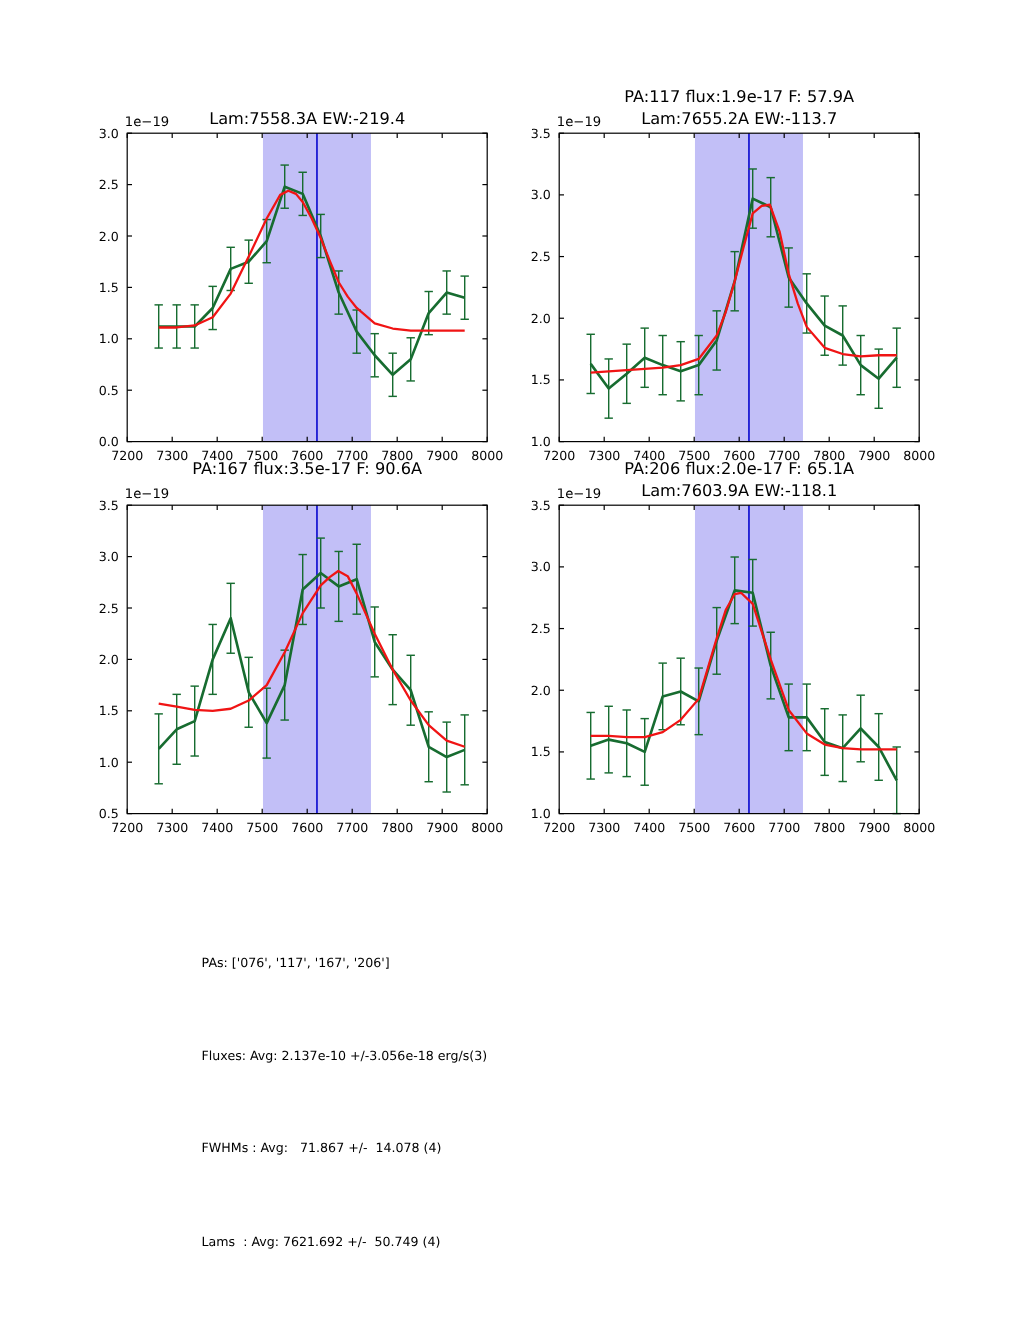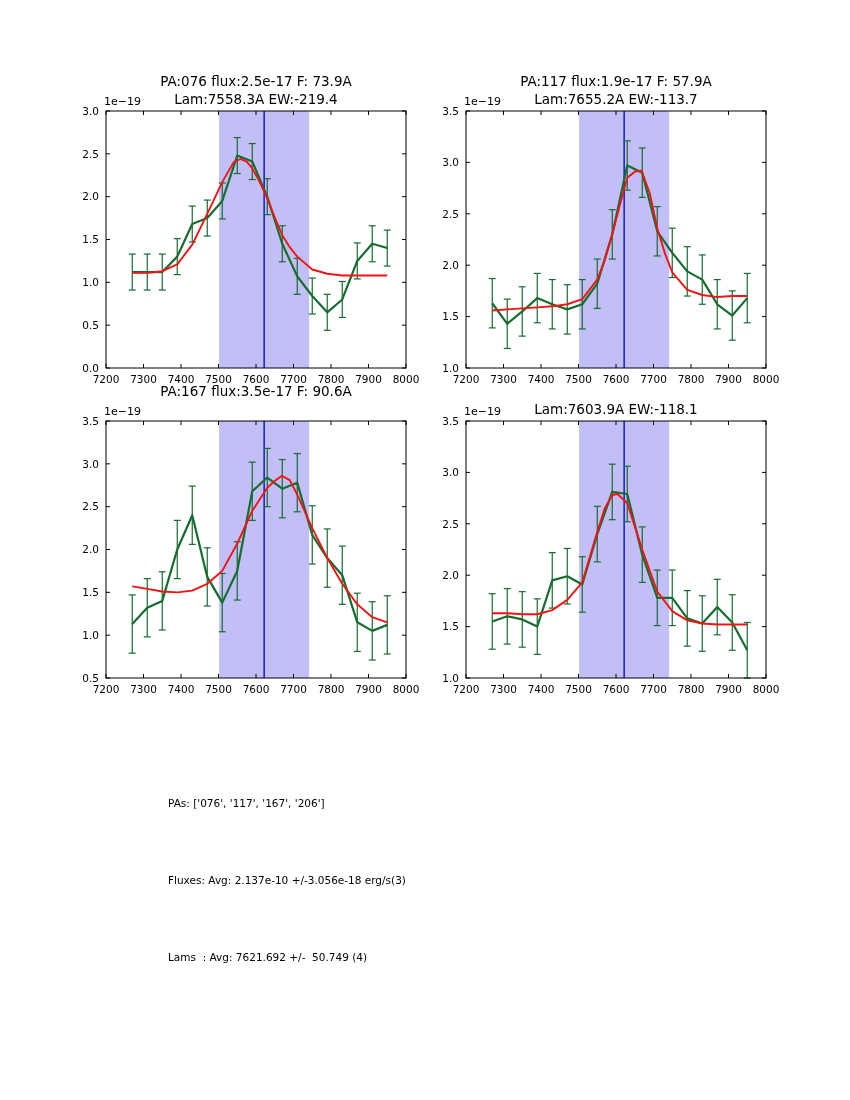--- a/index.html
+++ b/index.html
@@ -19,21 +19,20 @@
   svg.plot text{font-family:"DejaVu Sans",sans-serif;font-size:10.5px;fill:#000;}
   .summary{position:absolute;left:168px;top:739px;font-size:10.5px;line-height:25.8px;
            white-space:pre;}
 </style>
 </head>
 <body>
 
 <div class="figure">
 
   <div class="subplot pos0">
-    <div class="title-line t1">PA:076 flux:2.5e-17 F: 73.9A</div>
     <div class="title-line t2">Lam:7558.3A EW:-219.4</div>
     <div class="offset-label">1e−19</div>
     <svg class="plot" width="300" height="257">
         <rect x="113.13749999999993" y="0" width="90" height="257" fill="#c2bff7"></rect>
         <line x1="158.13749999999993" x2="158.13749999999993" y1="0" y2="257" stroke="#0000cd" stroke-width="1.3"></line>
         <line x1="26.25" x2="26.25" y1="179.04333333333332" y2="143.06333333333333" stroke="#176c30" stroke-width="1.2"></line>
         <line x1="22.75" x2="29.75" y1="179.04333333333332" y2="179.04333333333332" stroke="#176c30" stroke-width="1.2"></line>
         <line x1="22.75" x2="29.75" y1="143.06333333333333" y2="143.06333333333333" stroke="#176c30" stroke-width="1.2"></line>
         <line x1="41.25" x2="41.25" y1="179.04333333333332" y2="143.06333333333333" stroke="#176c30" stroke-width="1.2"></line>
         <line x1="37.75" x2="44.75" y1="179.04333333333332" y2="179.04333333333332" stroke="#176c30" stroke-width="1.2"></line>
@@ -360,20 +359,21 @@
         <line x1="0" x2="4" y1="42.833333333333314" y2="42.833333333333314" stroke="#000000"></line>
         <line x1="296" x2="300" y1="42.833333333333314" y2="42.833333333333314" stroke="#000000"></line>
         <text x="-7" y="46.63333333333331" text-anchor="end">3.0</text>
         <line x1="0" x2="4" y1="0" y2="0" stroke="#000000"></line>
         <line x1="296" x2="300" y1="0" y2="0" stroke="#000000"></line>
         <text x="-7" y="3.8" text-anchor="end">3.5</text>
       </svg>
   </div>
 
   <div class="subplot pos3">
+    <div class="title-line t1">PA:206 flux:2.0e-17 F: 65.1A</div>
     <div class="title-line t2">Lam:7603.9A EW:-118.1</div>
     <div class="offset-label">1e−19</div>
     <svg class="plot" width="300" height="257">
         <rect x="113.13749999999993" y="0" width="90" height="257" fill="#c2bff7"></rect>
         <line x1="158.13749999999993" x2="158.13749999999993" y1="0" y2="257" stroke="#0000cd" stroke-width="1.3"></line>
         <line x1="26.25" x2="26.25" y1="228.216" y2="172.704" stroke="#176c30" stroke-width="1.2"></line>
         <line x1="22.75" x2="29.75" y1="228.216" y2="228.216" stroke="#176c30" stroke-width="1.2"></line>
         <line x1="22.75" x2="29.75" y1="172.704" y2="172.704" stroke="#176c30" stroke-width="1.2"></line>
         <line x1="41.25" x2="41.25" y1="223.076" y2="167.564" stroke="#176c30" stroke-width="1.2"></line>
         <line x1="37.75" x2="44.75" y1="223.076" y2="223.076" stroke="#176c30" stroke-width="1.2"></line>
@@ -473,18 +473,19 @@
         <text x="-7" y="55.199999999999974" text-anchor="end">3.0</text>
         <line x1="0" x2="4" y1="0" y2="0" stroke="#000000"></line>
         <line x1="296" x2="300" y1="0" y2="0" stroke="#000000"></line>
         <text x="-7" y="3.8" text-anchor="end">3.5</text>
       </svg>
   </div>
 
   <div class="summary">
     <div>PAs: ['076', '117', '167', '206']</div>
     <div>Fluxes: Avg: 2.137e-10 +/-3.056e-18 erg/s(3)</div>
+    <div>FWHMs : Avg:   71.867 +/-  14.078 (4)</div>
     <div>Lams  : Avg: 7621.692 +/-  50.749 (4)</div>
     
     
   </div>
 
 </div>
 
 </body></html>

